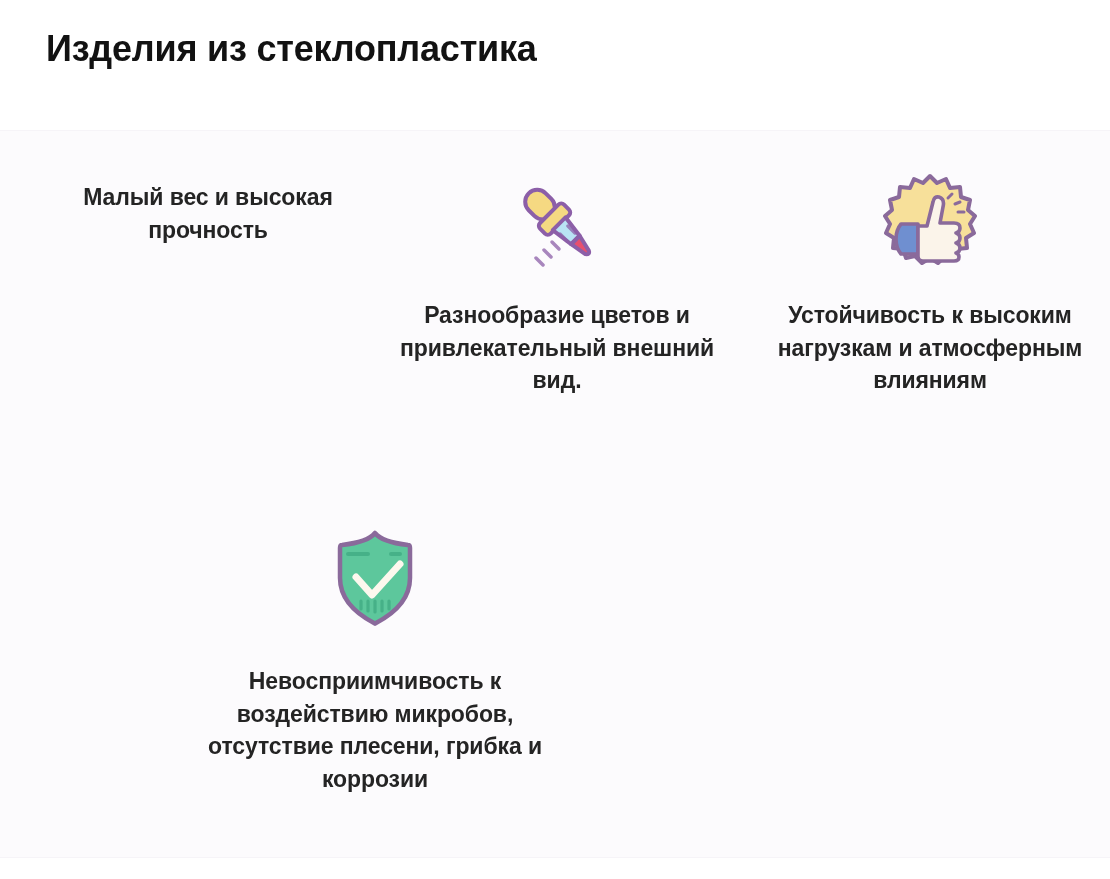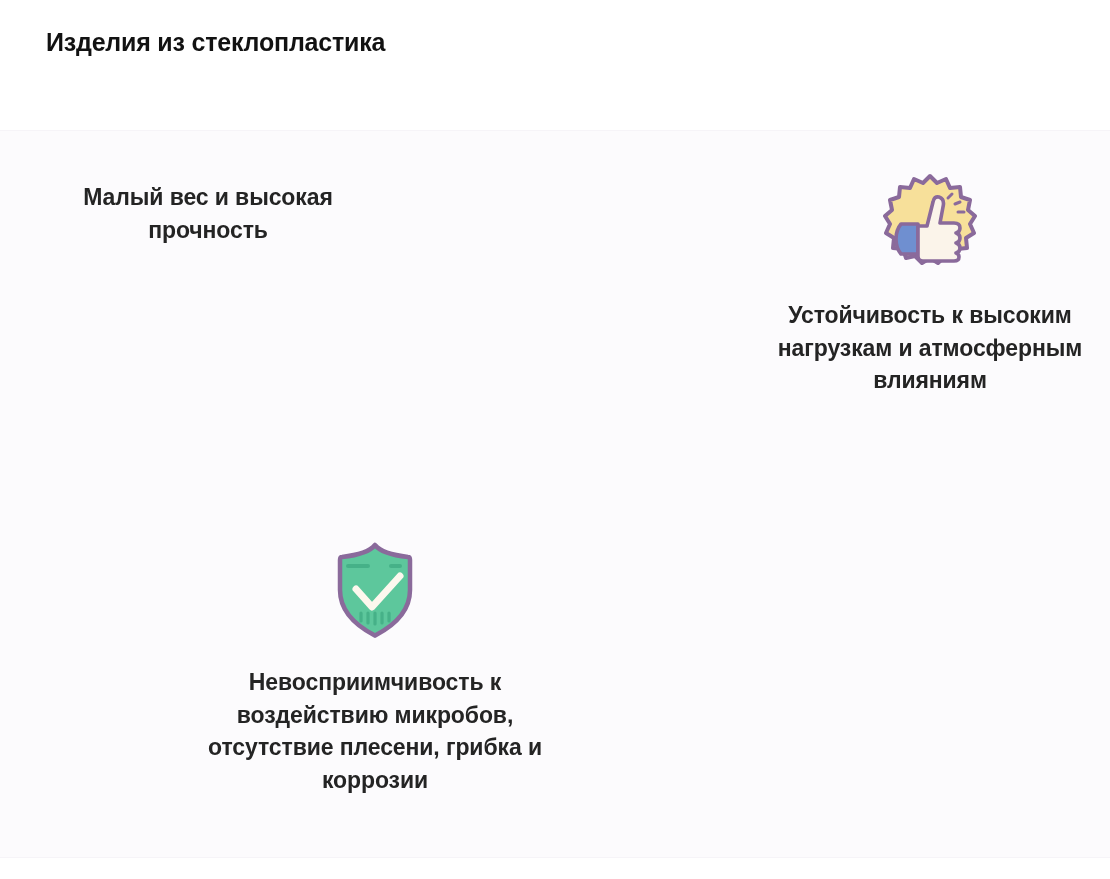--- a/index.html
+++ b/index.html
@@ -15,21 +15,21 @@
     width:1110px;height:879px;
     background:#ffffff;
   }
   
   .title-bar{
     position:absolute;left:0;top:0;width:1110px;height:130px;
     background:#ffffff;
   }
   .page-title{
     position:absolute;left:46px;top:28px;
-    font-size:25px;font-weight:bold;color:#121212;
+    font-size:36px;font-weight:bold;color:#121212;
     letter-spacing:-0.2px;
     white-space:nowrap;
   }
   
   .band{
     position:absolute;left:0;top:130px;width:1110px;height:728px;
     background:#fcfbfd;
   }
   .band-top-line{
     position:absolute;left:0;top:130px;width:1110px;height:1px;
@@ -55,21 +55,21 @@
     font-weight:bold;
     line-height:1.42;
     color:#242424;
     letter-spacing:-0.1px;
   }
   
   #f1{left:28px;top:165px;width:360px;}
   #f2{left:392px;top:163px;width:330px;}
   #f3{left:760px;top:163px;width:340px;align-items:center;}
   
-  #f4{left:190px;top:530px;width:370px;}
+  #f4{left:190px;top:518px;width:370px;gap:11px;}
   #f5{left:620px;top:520px;width:310px;}
 
   #f1 .caption{width:330px;}
   #f2 .caption{width:320px;}
   #f3 .caption{width:320px;}
   #f4 .caption{width:360px;}
   #f5 .caption{width:300px;}
 
   svg{display:block;overflow:visible;}
 </style>
@@ -83,20 +83,45 @@
   </div>
 
   <div class="band"></div>
   <div class="band-top-line"></div>
   <div class="band-bottom-line"></div>
 
   <div class="feature" id="f1">
     <div class="caption">Малый вес и высокая прочность</div>
   </div>
 
+  <div class="feature" id="f2">
+    <div class="icon-box">
+      <svg width="110" height="110" viewBox="0 0 110 110">
+        <g transform="rotate(-45 55 55)">
+
+          <rect x="44" y="14" width="24" height="32" rx="12" fill="#f5d982" stroke="#8c5fa8" stroke-width="4"></rect>
+
+          <rect x="39" y="43" width="34" height="15" rx="4" fill="#f5d982" stroke="#8c5fa8" stroke-width="4"></rect>
+
+          <path d="M47 57 L65 57 L62 80 L50 80 Z" fill="#b9e3f4" stroke="#8c5fa8" stroke-width="4" stroke-linejoin="round"></path>
+
+          <path d="M50 80 L62 80 L58 97 Q56 101 53 97 Z" fill="#e8506e" stroke="#8c5fa8" stroke-width="4" stroke-linejoin="round"></path>
+        </g>
+
+        <g stroke="#8c5fa8" stroke-width="3.5" stroke-linecap="round" opacity="0.75">
+          <line x1="50" y1="74" x2="57" y2="81"></line>
+          <line x1="58" y1="66" x2="65" y2="73"></line>
+          <line x1="66" y1="58" x2="73" y2="65"></line>
+          <line x1="42" y1="82" x2="49" y2="89"></line>
+          <line x1="34" y1="90" x2="41" y2="97"></line>
+        </g>
+      </svg>
+    </div>
+    <div class="caption">Разнообразие цветов и привлекательный внешний вид.</div>
+  </div>
 
   <div class="feature" id="f3">
     <div class="icon-box">
       <svg width="110" height="110" viewBox="0 0 110 110">
 
         <g>
           <polygon points="55,8 62,15 71,11 75,20 85,19 86,29 95,32 93,42 100,48 95,56 99,65 91,70 92,80 82,81 79,90 70,88 63,95 55,90 47,95 40,88 31,90 28,81 18,80 19,70 11,65 15,56 10,48 17,42 15,32 24,29 25,19 35,20 39,11 48,15" fill="#f7e09a" stroke="#8a6a9b" stroke-width="4" stroke-linejoin="round"></polygon>
         </g>
 
         <path d="M26 56 L43 56 L43 86 L26 86 Q21 80 21 71 Q21 62 26 56 Z" fill="#6f8fd0" stroke="#8a6a9b" stroke-width="3.6" stroke-linejoin="round"></path>

